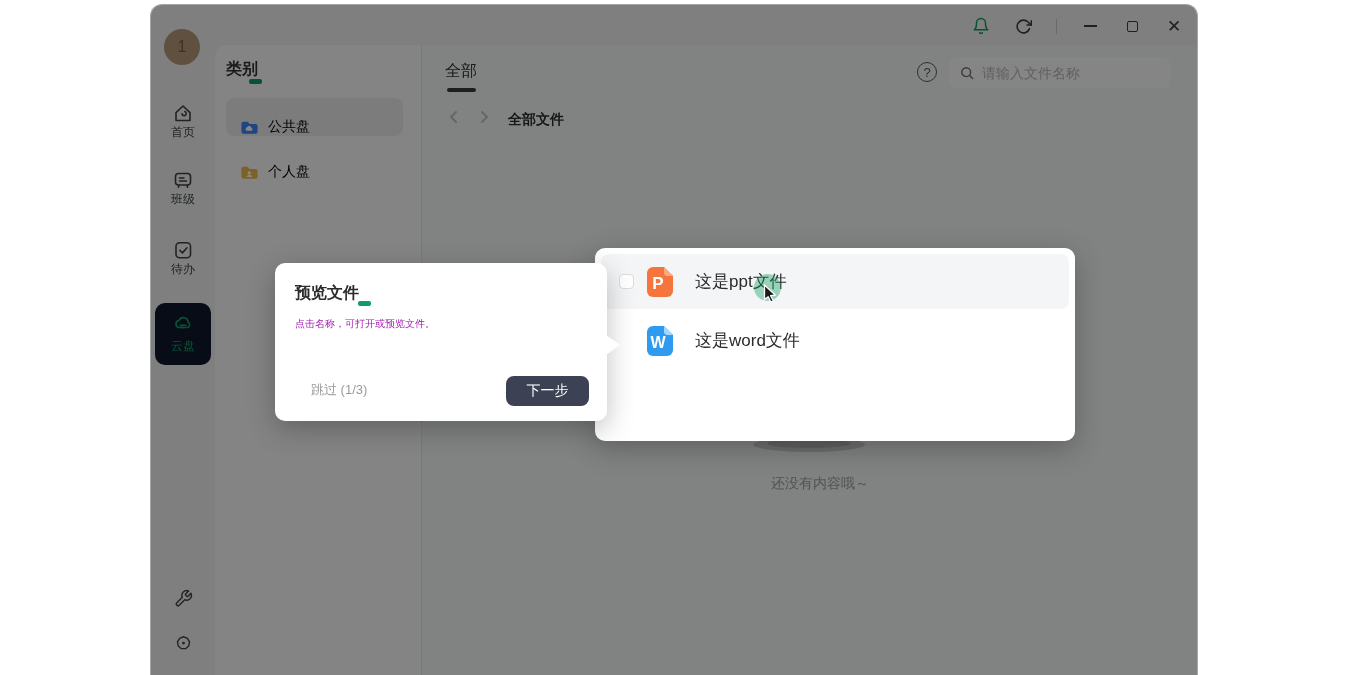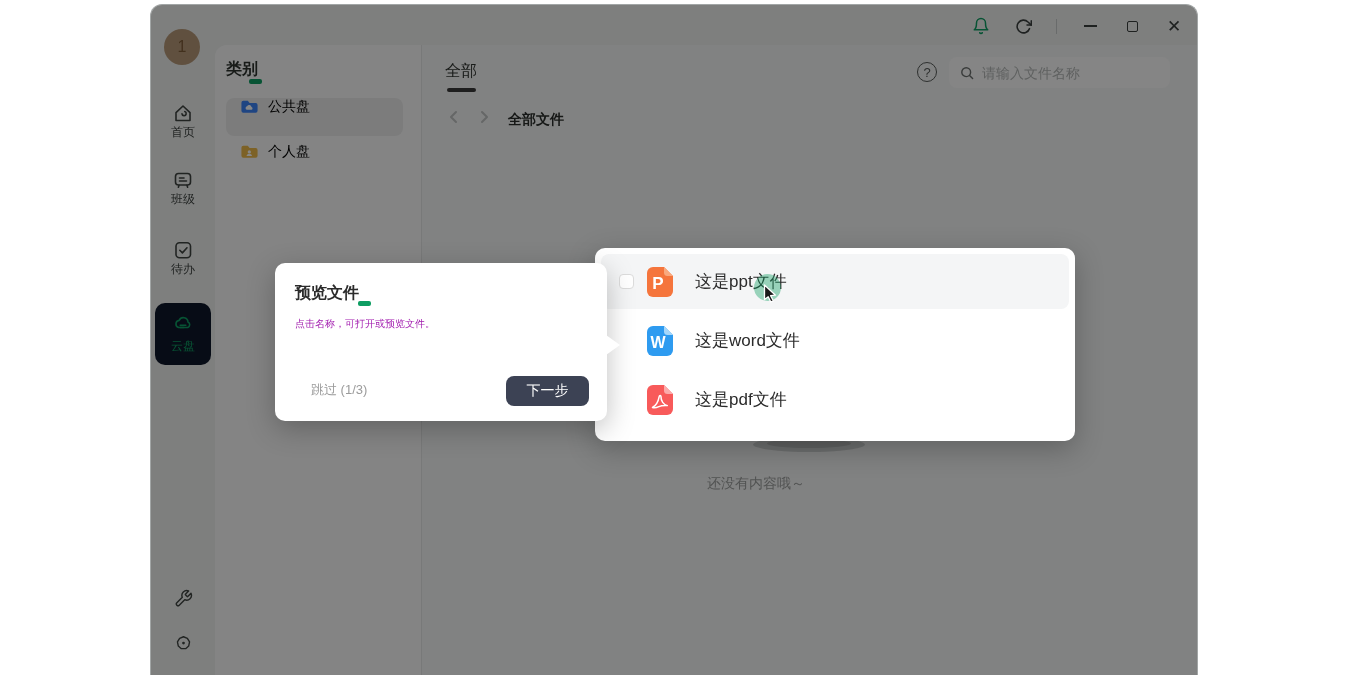--- a/index.html
+++ b/index.html
@@ -38,42 +38,42 @@
   .content { position:absolute; left:64px; top:40px; width:984px; height:631px;
     background:#f4f5f5; border-radius:12px 0 0 0; }
 
   
   .cat-panel { position:absolute; left:0; top:0; width:207px; height:631px; background:#f9fafa;
     border-right:1px solid #e3e5e5; border-radius:12px 0 0 0; }
   .cat-title { position:absolute; left:11px; top:14px; font-size:16px; font-weight:bold; color:#2e332f; }
   .cat-title-mark { position:absolute; left:34px; top:34px; width:13px; height:5px;
     background:#0e9d62; border-radius:2px; }
   .cat-row { position:absolute; left:11px; width:177px; height:38px; border-radius:8px;
-    display:flex; align-items:flex-start; padding-left:14px; gap:9px; font-size:14px; color:#33383
+    display:flex; align-items:flex-end; padding-left:14px; gap:9px; font-size:14px; color:#33383
 5; cursor:pointer; }
   .cat-row.sel { background:#ebebeb; }
 
   
   .main { position:absolute; left:207px; top:0; width:777px; height:631px; }
   .tab-all { position:absolute; left:23px; top:16px; font-size:16px; color:#2f3430; cursor:pointer; }
   .tab-underline { position:absolute; left:25px; top:43px; width:29px; height:4px; background:#3a3a3a; border-radius:2px; }
   .help-btn { position:absolute; left:495px; top:17px; width:20px; height:20px; border:1.5px solid #565b59;
     border-radius:50%; color:#565b59; font-size:13px; display:flex; align-items:center; justify-content:center; cursor:pointer; }
   .search-box { position:absolute; left:527px; top:12px; width:221px; height:31px; background:#fbfcfc;
     border-radius:8px; display:flex; align-items:center; padding:0 10px; gap:7px; }
   .search-box input { border:none; outline:none; background:transparent; font-size:14px; color:#333;
     width:165px; font-family:"Liberation Sans","DejaVu Sans",sans-serif; }
   .search-box input::placeholder { color:#b4b7b6; }
   .crumb-nav { position:absolute; top:64px; display:flex; align-items:center; cursor:pointer; }
   .crumb-title { position:absolute; left:86px; top:66px; font-size:14px; font-weight:bold; color:#2b2f2c; }
   .empty-ell-outer { position:absolute; left:331px; top:392px; width:112px; height:15px;
     background:#cfd2d2; border-radius:50%; }
   .empty-ell-inner { position:absolute; left:345px; top:394px; width:84px; height:9px;
     background:#b5b9b9; border-radius:50%; }
-  .empty-text { position:absolute; left:285px; top:430px; width:200px; 
+  .empty-text { position:absolute; left:298px; top:430px; width:200px; text-align:center;
     font-size:14px; color:#9a9d9c; }
 
   
   .dim-overlay { position:absolute; inset:0; background:rgba(0,0,0,0.47); z-index:10; }
 
   
   .file-card { position:absolute; left:444px; top:243px; width:480px; height:193px; background:#fff;
     border-radius:10px; z-index:20; box-shadow:0 8px 28px rgba(0,0,0,0.25); padding:6px 6px; }
   .file-row { position:relative; height:55px; margin-bottom:4px; border-radius:8px;
     display:flex; align-items:center; cursor:pointer; }
@@ -241,28 +241,20 @@
         <span class="fname">这是ppt文件</span>
       </div>
       <div class="file-row">
         <svg class="ficon" width="30" height="32" viewBox="0 0 30 32">
           <path d="M2 7 a6 6 0 0 1 6-6 h11 l9 9 v15 a6 6 0 0 1-6 6 H8 a6 6 0 0 1-6-6 Z" fill="#2e9bf0"></path>
           <path d="M19 1 l9 9 h-5.5 a3.5 3.5 0 0 1-3.5-3.5 Z" fill="#a6d7fa"></path>
           <text x="13" y="23" font-size="16" font-weight="bold" fill="#ffffff" text-anchor="middle" font-family="Liberation Sans, sans-serif">W</text>
         </svg>
         <span class="fname">这是word文件</span>
       </div>
-      <div class="file-row">
-        <svg class="ficon" width="30" height="32" viewBox="0 0 30 32">
-          <path d="M2 7 a6 6 0 0 1 6-6 h11 l9 9 v15 a6 6 0 0 1-6 6 H8 a6 6 0 0 1-6-6 Z" fill="#f85a5a"></path>
-          <path d="M19 1 l9 9 h-5.5 a3.5 3.5 0 0 1-3.5-3.5 Z" fill="#fbabab"></path>
-          <path d="M7.5 23.5 C10.8 21.5 13.3 17.3 14.1 12.8 C14.4 11 16.1 11.1 16 12.8 C15.8 16.8 18.6 20.6 22.3 21.6 C18.7 21.4 15.9 21.7 13.9 22.6 C11.9 23.5 9.4 24.1 7.5 23.5 Z" fill="none" stroke="#ffffff" stroke-width="1.5" stroke-linejoin="round"></path>
-        </svg>
-        <span class="fname">这是pdf文件</span>
-      </div>
     </div>
 
     <div class="tooltip">
       <div class="tt-arrow"></div>
       <div class="tt-title">预览文件</div>
       <div class="tt-mark"></div>
       <div class="tt-body">点击名称，可打开或预览文件。</div>
       <div class="tt-skip">跳过 (1/3)</div>
       <button class="tt-next">下一步</button>
     </div>

